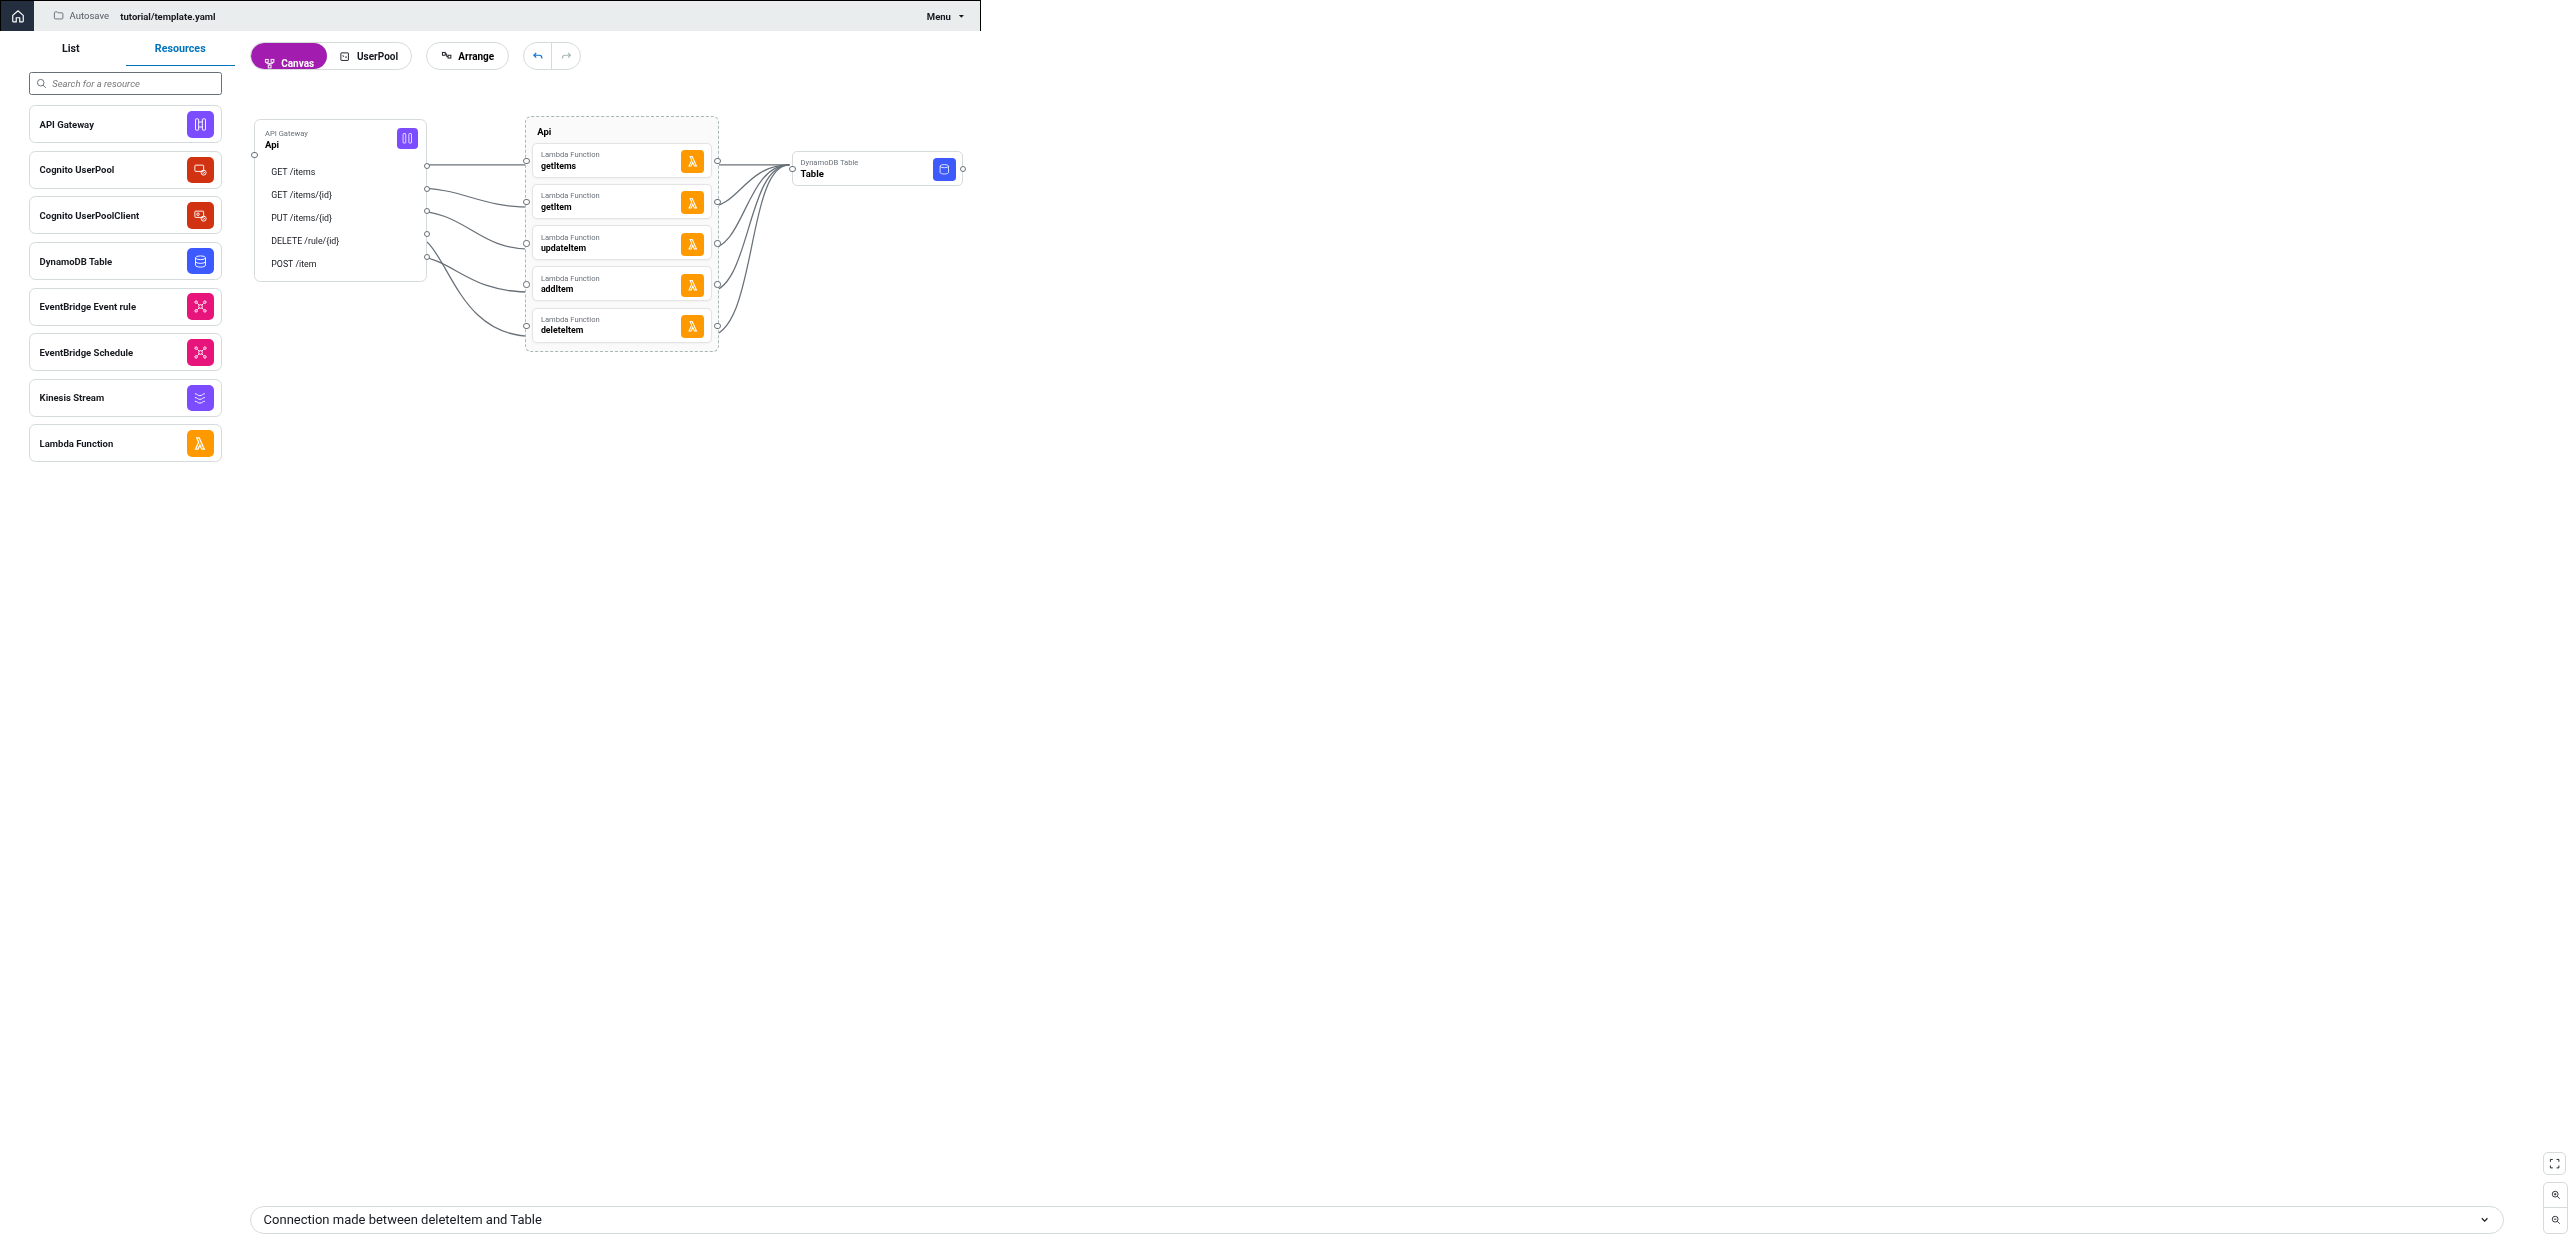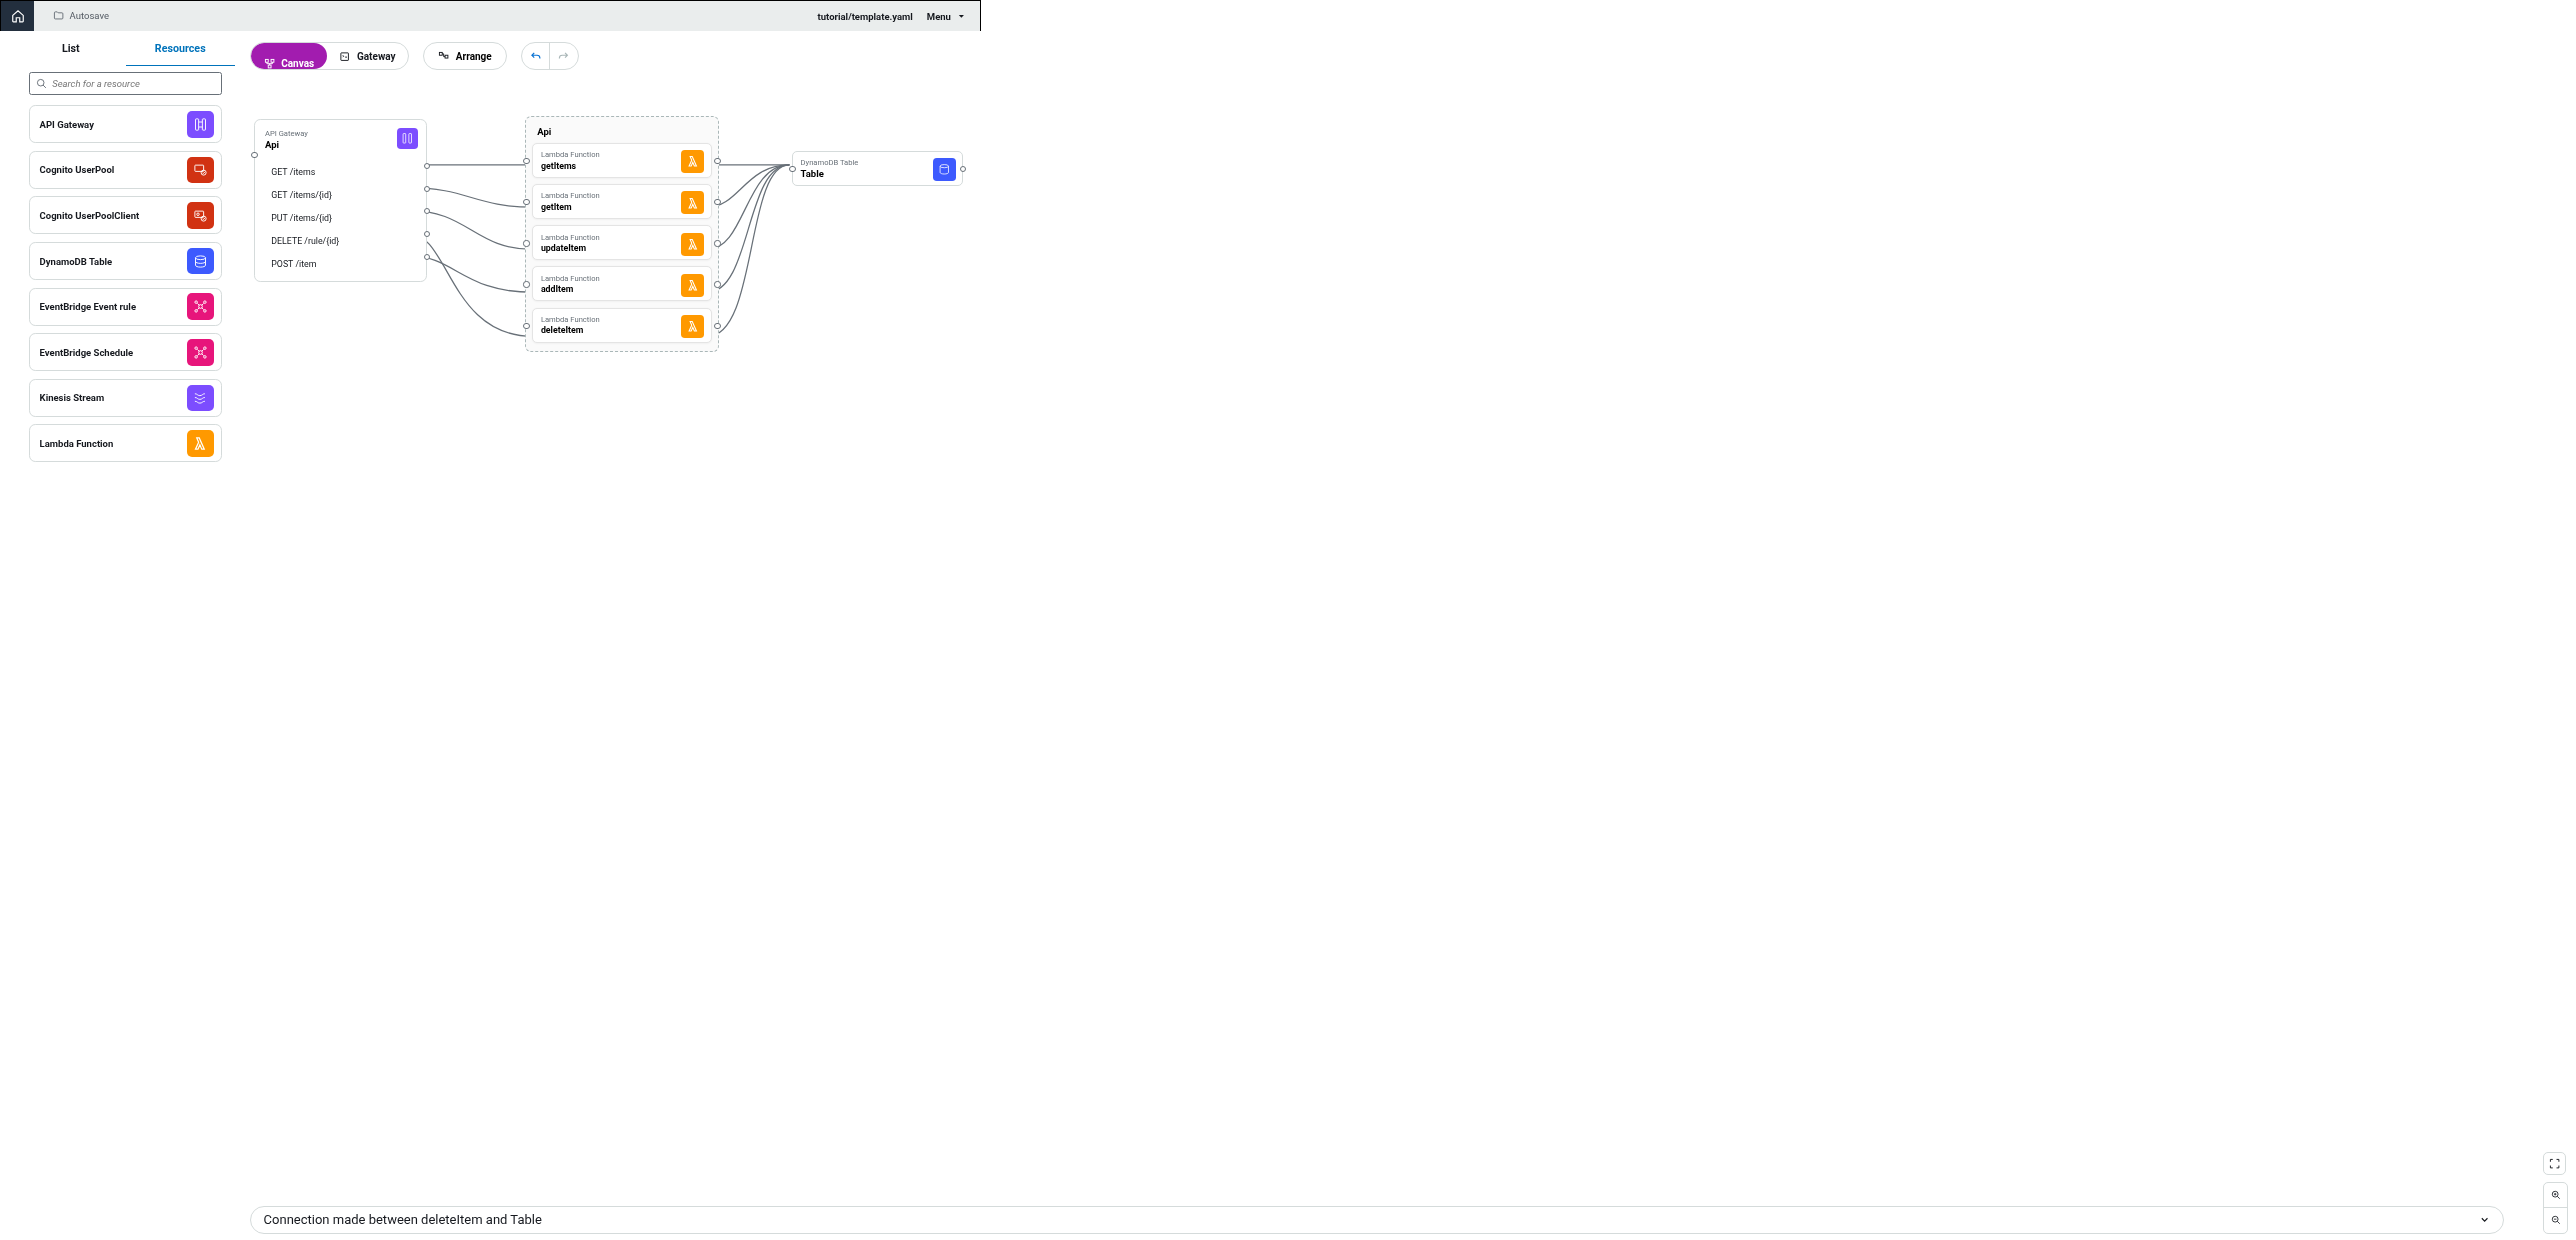--- a/index.html
+++ b/index.html
@@ -3,21 +3,21 @@
 <meta charset="utf-8">
 <style>
 * { box-sizing: border-box; margin: 0; padding: 0; font-family: -apple-system, BlinkMacSystemFont, "Segoe UI", Roboto, sans-serif; }
 body { background: #fff; width: 981px; height: 472px; border: 1.3px solid #000; overflow: hidden; }
 
 
 .header { height: 31px; background: #eaeded; display: flex; align-items: center; border-bottom: 0.6px solid #d5dbdb; }
 .home-btn { width: 33px; height: 31px; background: #232f3e; display: flex; align-items: center; justify-content: center; cursor: pointer; }
 .home-btn svg { width: 14px; height: 14px; }
 .autosave { display: flex; align-items: center; gap: 5px; padding: 0 11.3px; color: #545b64; font-size: 9.5px; margin-left: 8px; }
-.title { flex: 1; text-align: right; font-weight: 700; font-size: 9.5px; color: #16191f; }
+.title { flex: 1; text-align: left; font-weight: 700; font-size: 9.5px; color: #16191f; }
 .menu-btn { padding: 0 14px; display: flex; align-items: center; gap: 6.3px; font-weight: 700; font-size: 9.5px; color: #16191f; cursor: pointer; }
 
 
 .sidebar { position: absolute; left: 0; top: 31px; width: 235px; height: calc(100% - 31px); background: #fff; overflow: hidden; padding-left: 16px; }
 .tabs { display: flex; height: 35px; }
 .tab { flex: 1; display: flex; align-items: center; justify-content: center; font-size: 10.7px; font-weight: 700; color: #16191f; cursor: pointer; }
 .tab.active { color: #0073bb; border-bottom: 1.9px solid #0073bb; }
 .search-wrap { padding: 6.3px 12.6px 5px; }
 .search-box { display: flex; align-items: center; border: 0.6px solid #687078; border-radius: 2.5px; height: 23px; padding: 0 6.3px; gap: 5px; }
 .search-box input { border: none; outline: none; flex: 1; font-size: 9.5px; font-style: italic; color: #687078; background: transparent; }
@@ -218,21 +218,21 @@
             <rect x="9" y="15" width="6" height="6"></rect>
             <path d="M6 9v3h12V9M12 12v3"></path>
           </svg>
         <span>Canvas</span>
       </div>
       <div class="btn">
         <svg width="11.3" height="11.3" viewBox="0 0 24 24" fill="none" stroke="#16191f" stroke-width="2">
             <rect x="4" y="4" width="16" height="16" rx="1"></rect>
             <path d="M8 9l2 2-2 2M13 13h4"></path>
           </svg>
-        <span>Gateway</span>
+        <span>UserPool</span>
       </div>
     </div>
     <div class="btn-single">
       <svg width="11.3" height="11.3" viewBox="0 0 24 24" fill="none" stroke="#16191f" stroke-width="2">
           <rect x="3" y="3" width="6" height="6"></rect>
           <rect x="15" y="9" width="6" height="6"></rect>
           <path d="M9 6h3v6h3"></path>
         </svg>
       <span>Arrange</span>
     </div>

